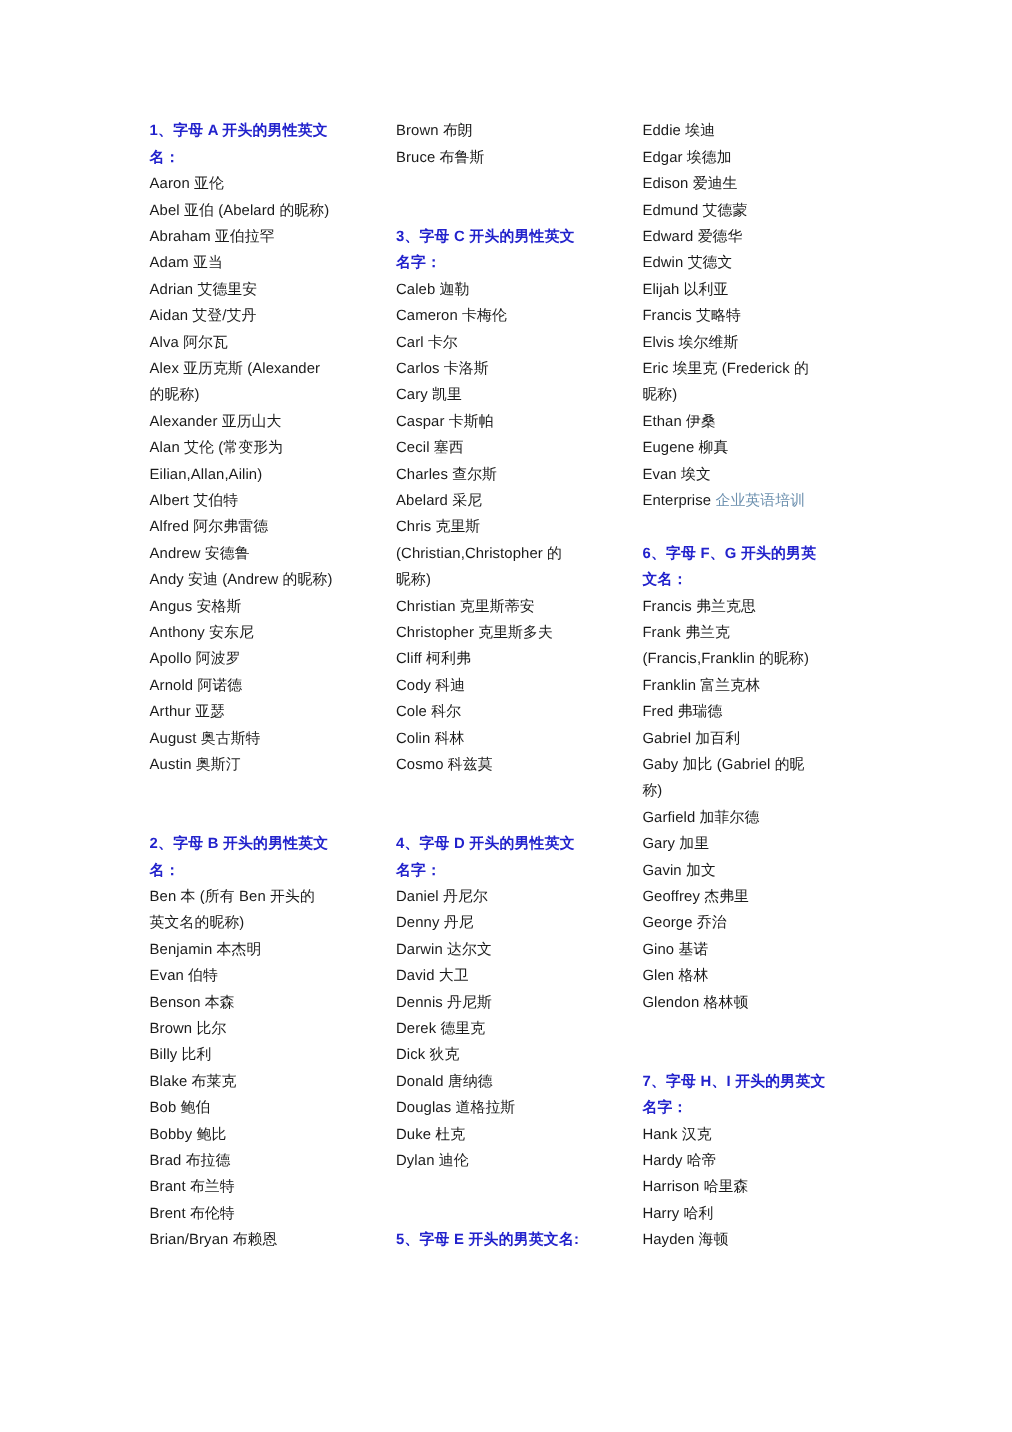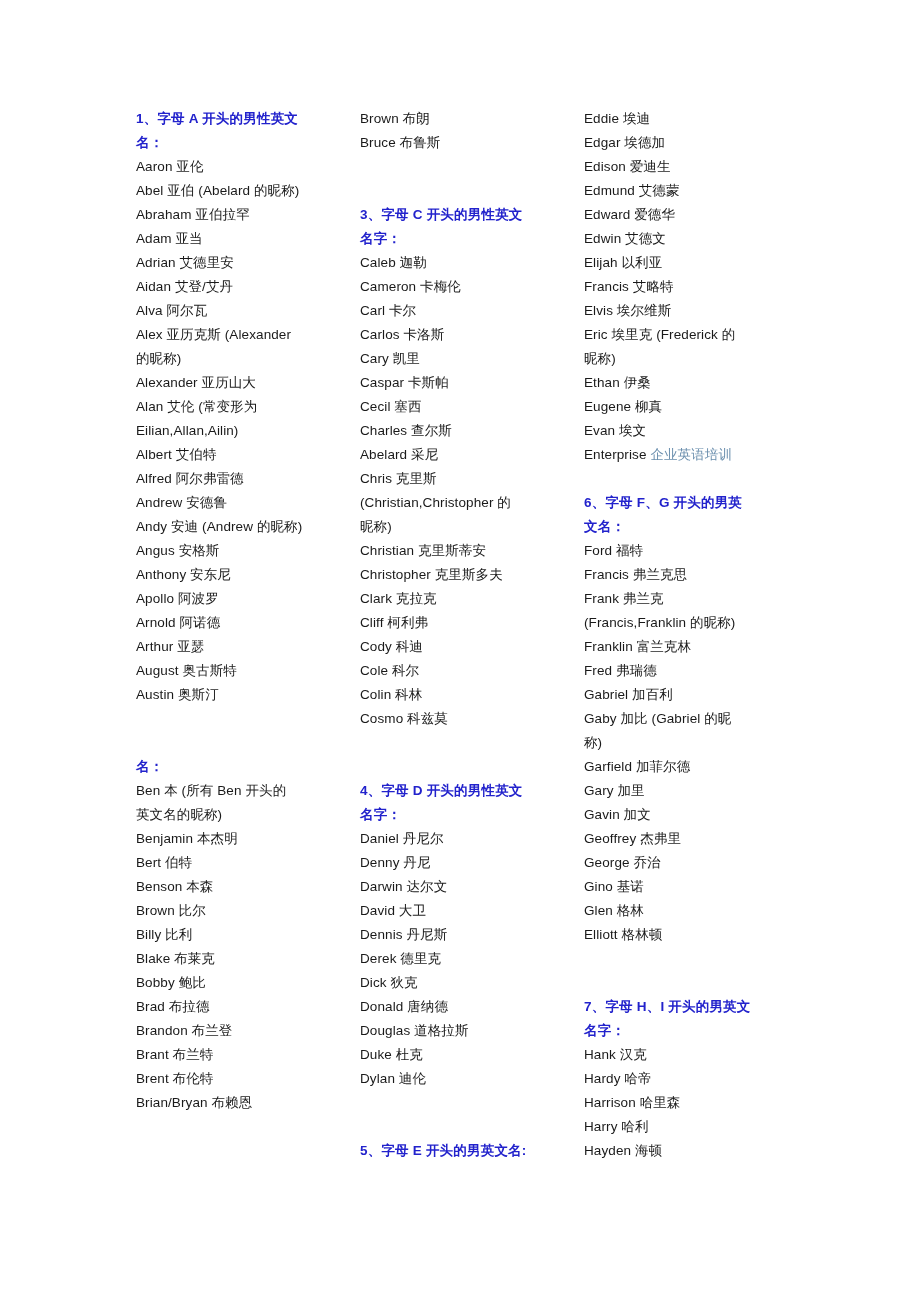--- a/index.html
+++ b/index.html
@@ -89,32 +89,33 @@
         <div class="line">Andy 安迪 (Andrew 的昵称)</div>
         <div class="line">Angus 安格斯</div>
         <div class="line">Anthony 安东尼</div>
         <div class="line">Apollo 阿波罗</div>
         <div class="line">Arnold 阿诺德</div>
         <div class="line">Arthur 亚瑟</div>
         <div class="line">August 奥古斯特</div>
         <div class="line">Austin 奥斯汀</div>
         <div class="line blank"></div>
         <div class="line blank"></div>
+        <div class="line heading">2、字母 B 开头的男性英文</div>
         <div class="line heading">名：</div>
         <div class="line">Ben 本 (所有 Ben 开头的</div>
         <div class="line">英文名的昵称)</div>
         <div class="line">Benjamin 本杰明</div>
-        <div class="line">Bert 伯特</div>
+        <div class="line">Evan 伯特</div>
         <div class="line">Benson 本森</div>
         <div class="line">Brown 比尔</div>
         <div class="line">Billy 比利</div>
         <div class="line">Blake 布莱克</div>
+        <div class="line">Bob 鲍伯</div>
         <div class="line">Bobby 鲍比</div>
         <div class="line">Brad 布拉德</div>
-        <div class="line">Brandon 布兰登</div>
         <div class="line">Brant 布兰特</div>
         <div class="line">Brent 布伦特</div>
         <div class="line">Brian/Bryan 布赖恩</div>
       </div>
       <div class="column">
         <div class="line">Brown 布朗</div>
         <div class="line">Bruce 布鲁斯</div>
         <div class="line blank"></div>
         <div class="line blank"></div>
         <div class="line heading">3、字母 C 开头的男性英文</div>
@@ -126,21 +127,20 @@
         <div class="line">Cary 凯里</div>
         <div class="line">Caspar 卡斯帕</div>
         <div class="line">Cecil 塞西</div>
         <div class="line">Charles 查尔斯</div>
         <div class="line">Abelard 采尼</div>
         <div class="line">Chris 克里斯</div>
         <div class="line"> (Christian,Christopher 的</div>
         <div class="line">昵称)</div>
         <div class="line">Christian 克里斯蒂安</div>
         <div class="line">Christopher 克里斯多夫</div>
-        <div class="line">Clark 克拉克</div>
         <div class="line">Cliff 柯利弗</div>
         <div class="line">Cody 科迪</div>
         <div class="line">Cole 科尔</div>
         <div class="line">Colin 科林</div>
         <div class="line">Cosmo 科兹莫</div>
         <div class="line blank"></div>
         <div class="line blank"></div>
         <div class="line heading">4、字母 D 开头的男性英文</div>
         <div class="line heading">名字：</div>
         <div class="line">Daniel 丹尼尔</div>
@@ -170,37 +170,36 @@
         <div class="line">Elvis 埃尔维斯</div>
         <div class="line">Eric 埃里克 (Frederick 的</div>
         <div class="line">昵称)</div>
         <div class="line">Ethan 伊桑</div>
         <div class="line">Eugene 柳真</div>
         <div class="line">Evan 埃文</div>
         <div class="line link"><span>Enterprise </span><span class="lk">企业英语培训</span></div>
         <div class="line blank"></div>
         <div class="line heading">6、字母 F、G 开头的男英</div>
         <div class="line heading">文名：</div>
-        <div class="line">Ford 福特</div>
         <div class="line">Francis 弗兰克思</div>
         <div class="line">Frank 弗兰克</div>
         <div class="line"> (Francis,Franklin 的昵称)</div>
         <div class="line">Franklin 富兰克林</div>
         <div class="line">Fred 弗瑞德</div>
         <div class="line">Gabriel 加百利</div>
         <div class="line">Gaby 加比 (Gabriel 的昵</div>
         <div class="line">称)</div>
         <div class="line">Garfield 加菲尔德</div>
         <div class="line">Gary 加里</div>
         <div class="line">Gavin 加文</div>
         <div class="line">Geoffrey 杰弗里</div>
         <div class="line">George 乔治</div>
         <div class="line">Gino 基诺</div>
         <div class="line">Glen 格林</div>
-        <div class="line">Elliott 格林顿</div>
+        <div class="line">Glendon 格林顿</div>
         <div class="line blank"></div>
         <div class="line blank"></div>
         <div class="line heading">7、字母 H、I 开头的男英文</div>
         <div class="line heading">名字：</div>
         <div class="line">Hank 汉克</div>
         <div class="line">Hardy 哈帝</div>
         <div class="line">Harrison 哈里森</div>
         <div class="line">Harry 哈利</div>
         <div class="line">Hayden 海顿</div>
       </div>

